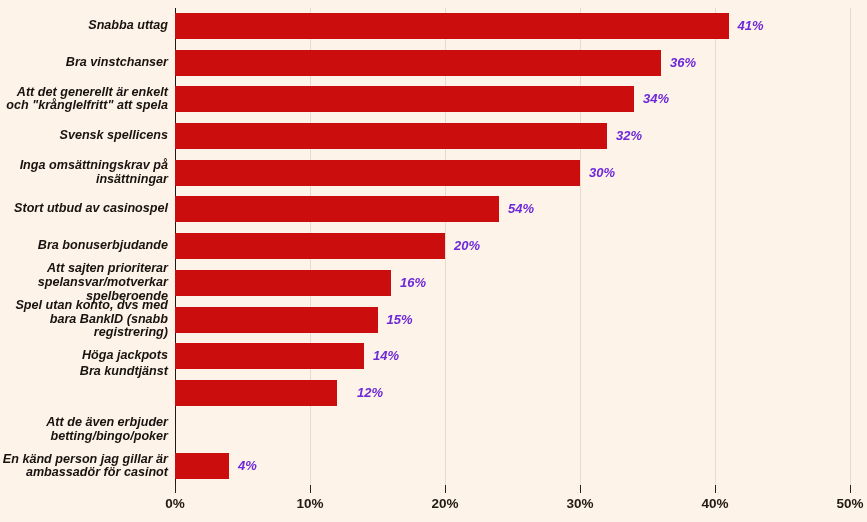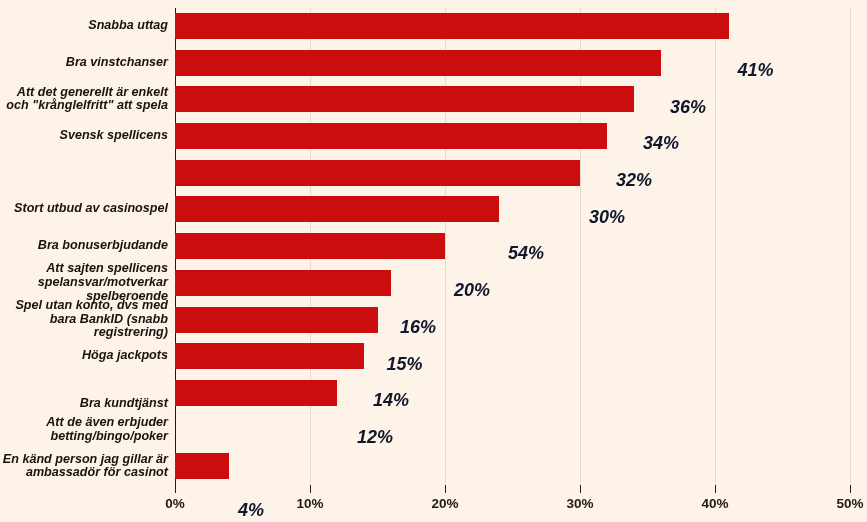--- a/index.html
+++ b/index.html
@@ -60,27 +60,26 @@
     left: 0;
     top: 5px;
     height: 26px;
     background: #cc0d0d;
   }
   .bar-value {
     position: absolute;
     top: 5px;
     height: 26px;
     line-height: 26px;
-    font-size: 18px;
+    font-size: 13px;
     font-style: italic;
     font-weight: bold;
-    color: #0f172a;
+    color: #6d28d9;
     white-space: nowrap;
     padding-left: 9px;
-    margin-top: 44px;
   }
   
   .cat-labels {
     position: absolute;
     left: 0;
     top: 8px;
     width: 168px;
     height: 477px;
   }
   .cat-label {
@@ -124,30 +123,32 @@
 <body>
 
 <div id="chart-root">
 
   <div class="cat-labels">
       <div class="cat-label" style="top: 11px;">Snabba uttag</div>
       <div class="cat-label" style="top: 47.6923px;">Bra vinstchanser</div>
       <div class="cat-label" style="top: 77.8846px;">Att det generellt är enkelt
 och "krånglelfritt" att spela</div>
       <div class="cat-label" style="top: 121.077px;">Svensk spellicens</div>
+      <div class="cat-label" style="top: 151.269px;">Inga omsättningskrav på
+insättningar</div>
       <div class="cat-label" style="top: 194.462px; margin-left: 8px;">Stort utbud av casinospel</div>
       <div class="cat-label" style="top: 231.154px;">Bra bonuserbjudande</div>
-      <div class="cat-label" style="top: 254.346px;">Att sajten spellicens
+      <div class="cat-label" style="top: 254.346px;">Att sajten prioriterar
 spelansvar/motverkar
 spelberoende</div>
       <div class="cat-label" style="top: 291.038px;">Spel utan konto, dvs med
 bara BankID (snabb
 registrering)</div>
       <div class="cat-label" style="top: 341.231px;">Höga jackpots</div>
-      <div class="cat-label" style="top: 389px;">Bra kundtjänst</div>
+      <div class="cat-label" style="top: 357px;">Bra kundtjänst</div>
       <div class="cat-label" style="top: 444.808px;">En känd person jag gillar är
 ambassadör för casinot</div>
       <div class="cat-label" style="top: 408.115px;">Att de även erbjuder
 betting/bingo/poker</div>
     </div>
 
   <div class="plot-area">
     <div class="gridlines">
         <div class="gridline axis-zero" style="left: 0px;"></div>
         <div class="gridline" style="left: 135px;"></div>

